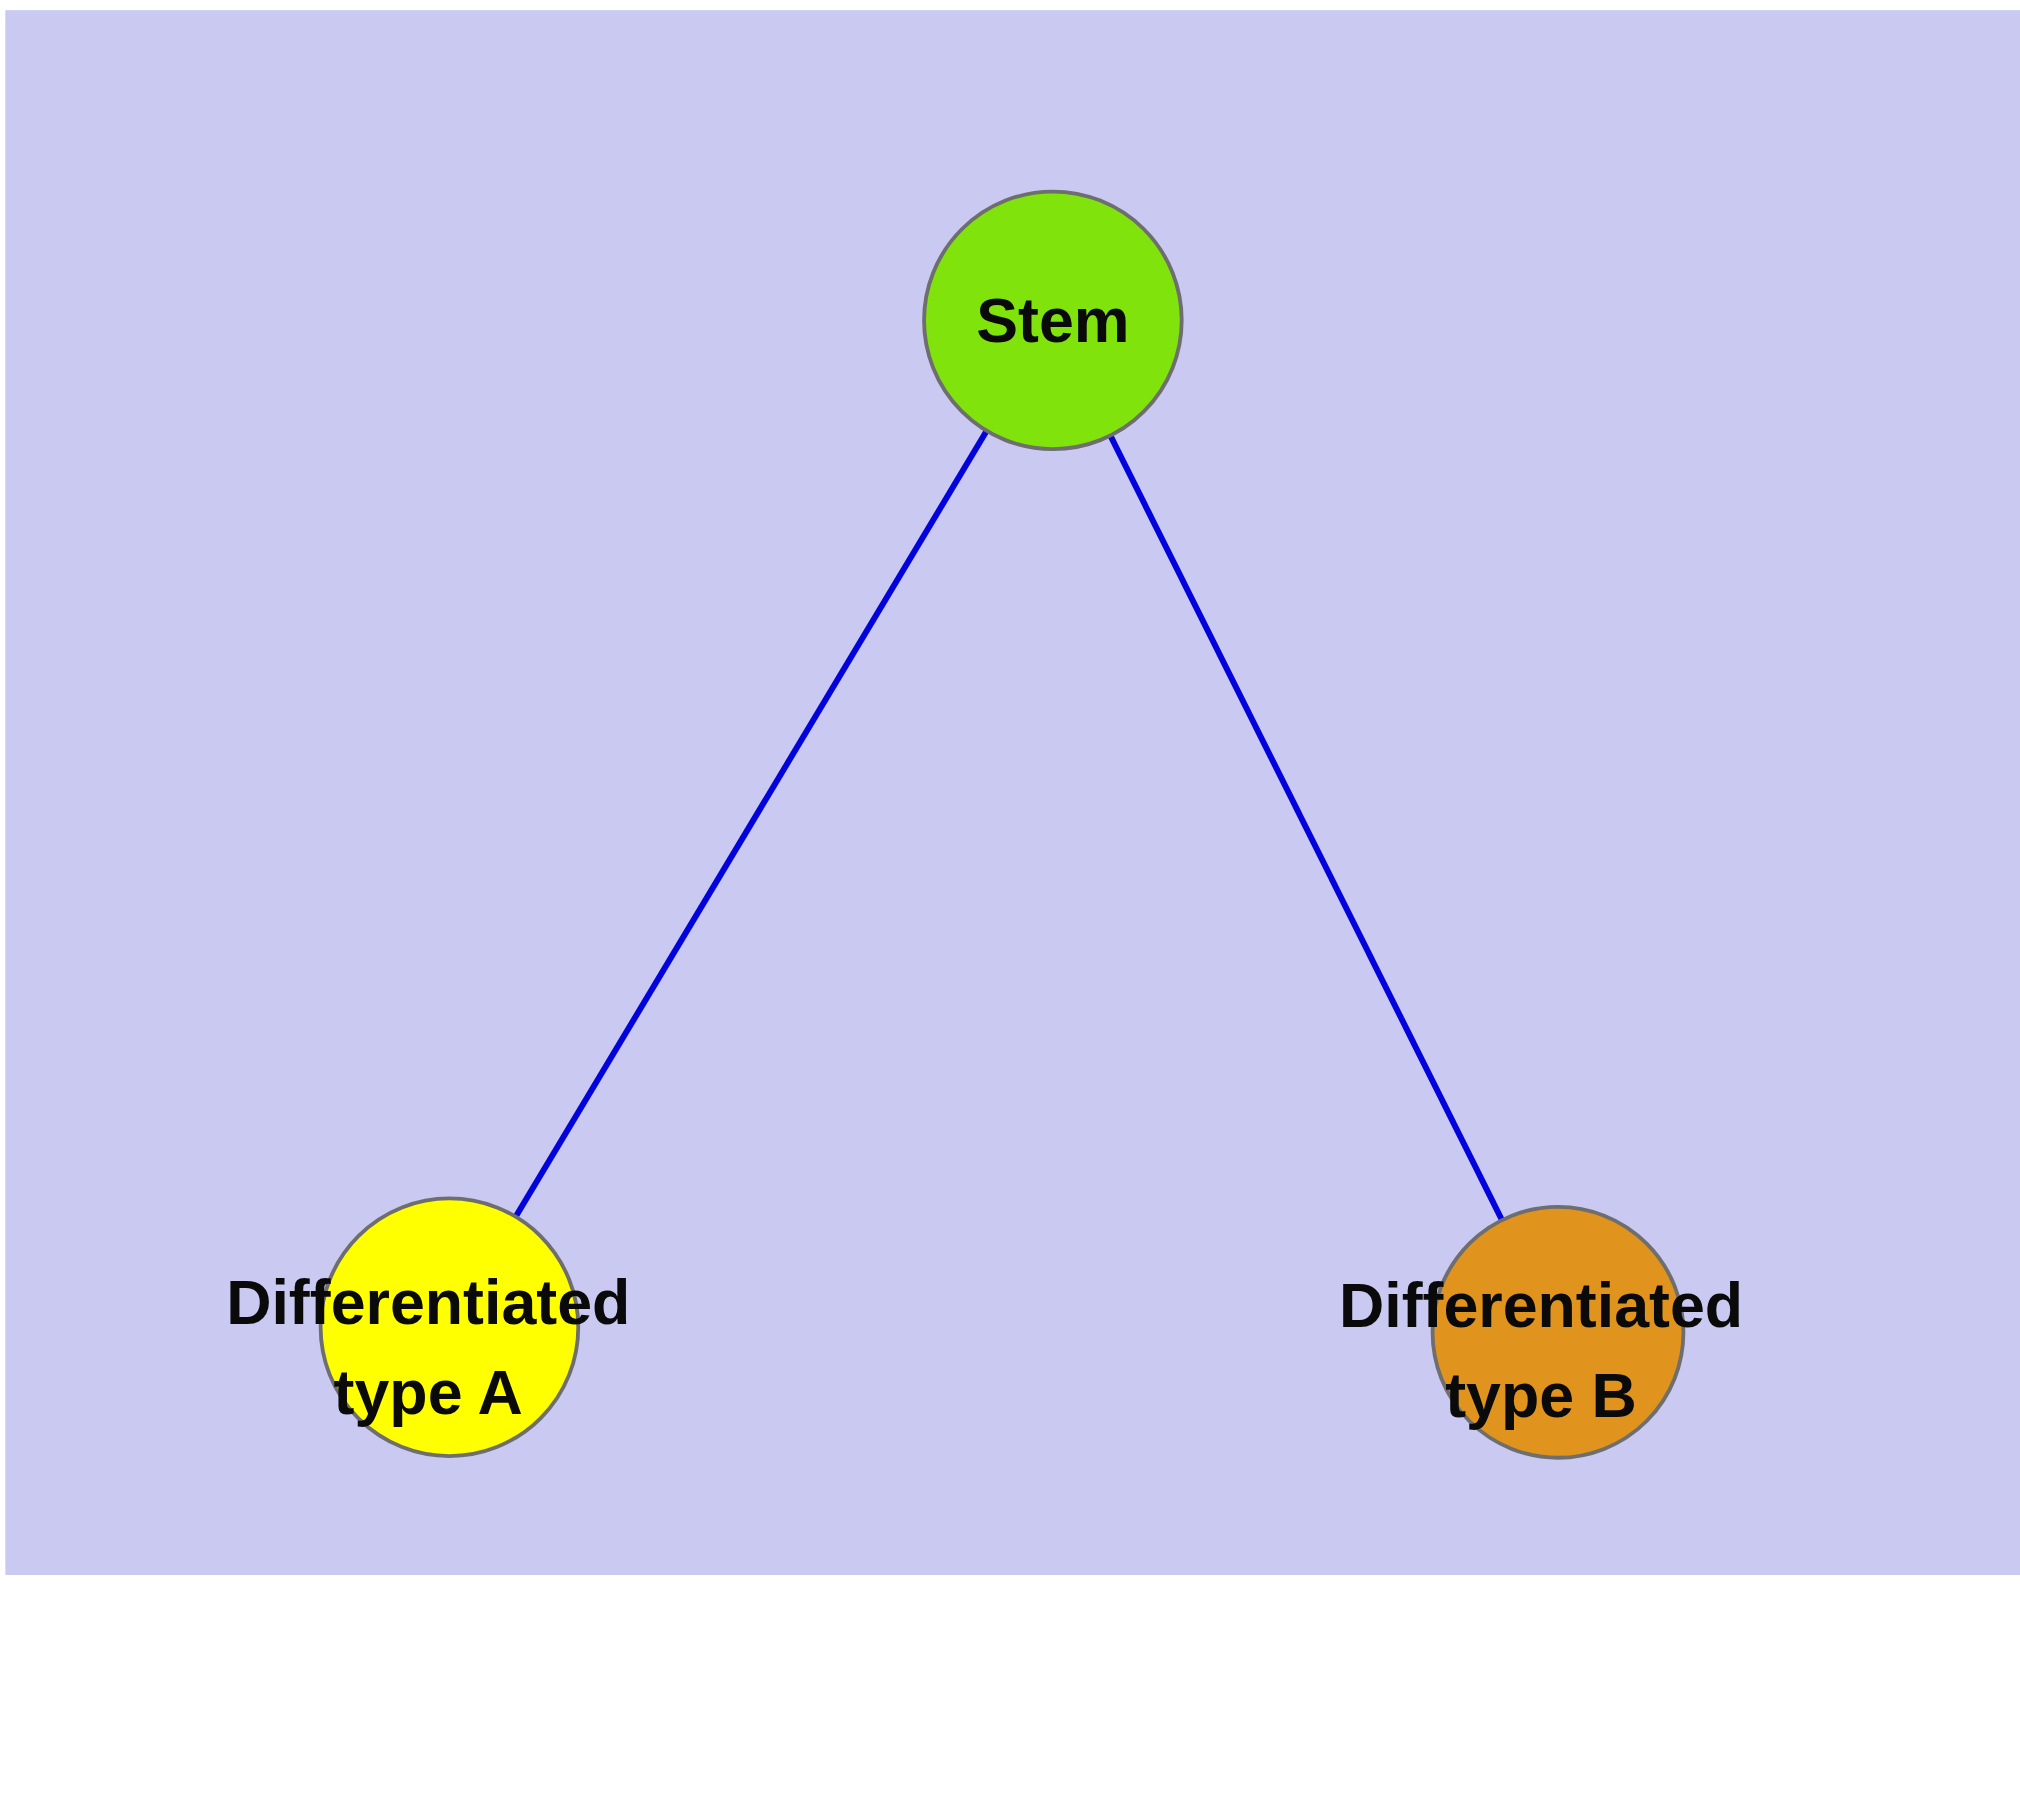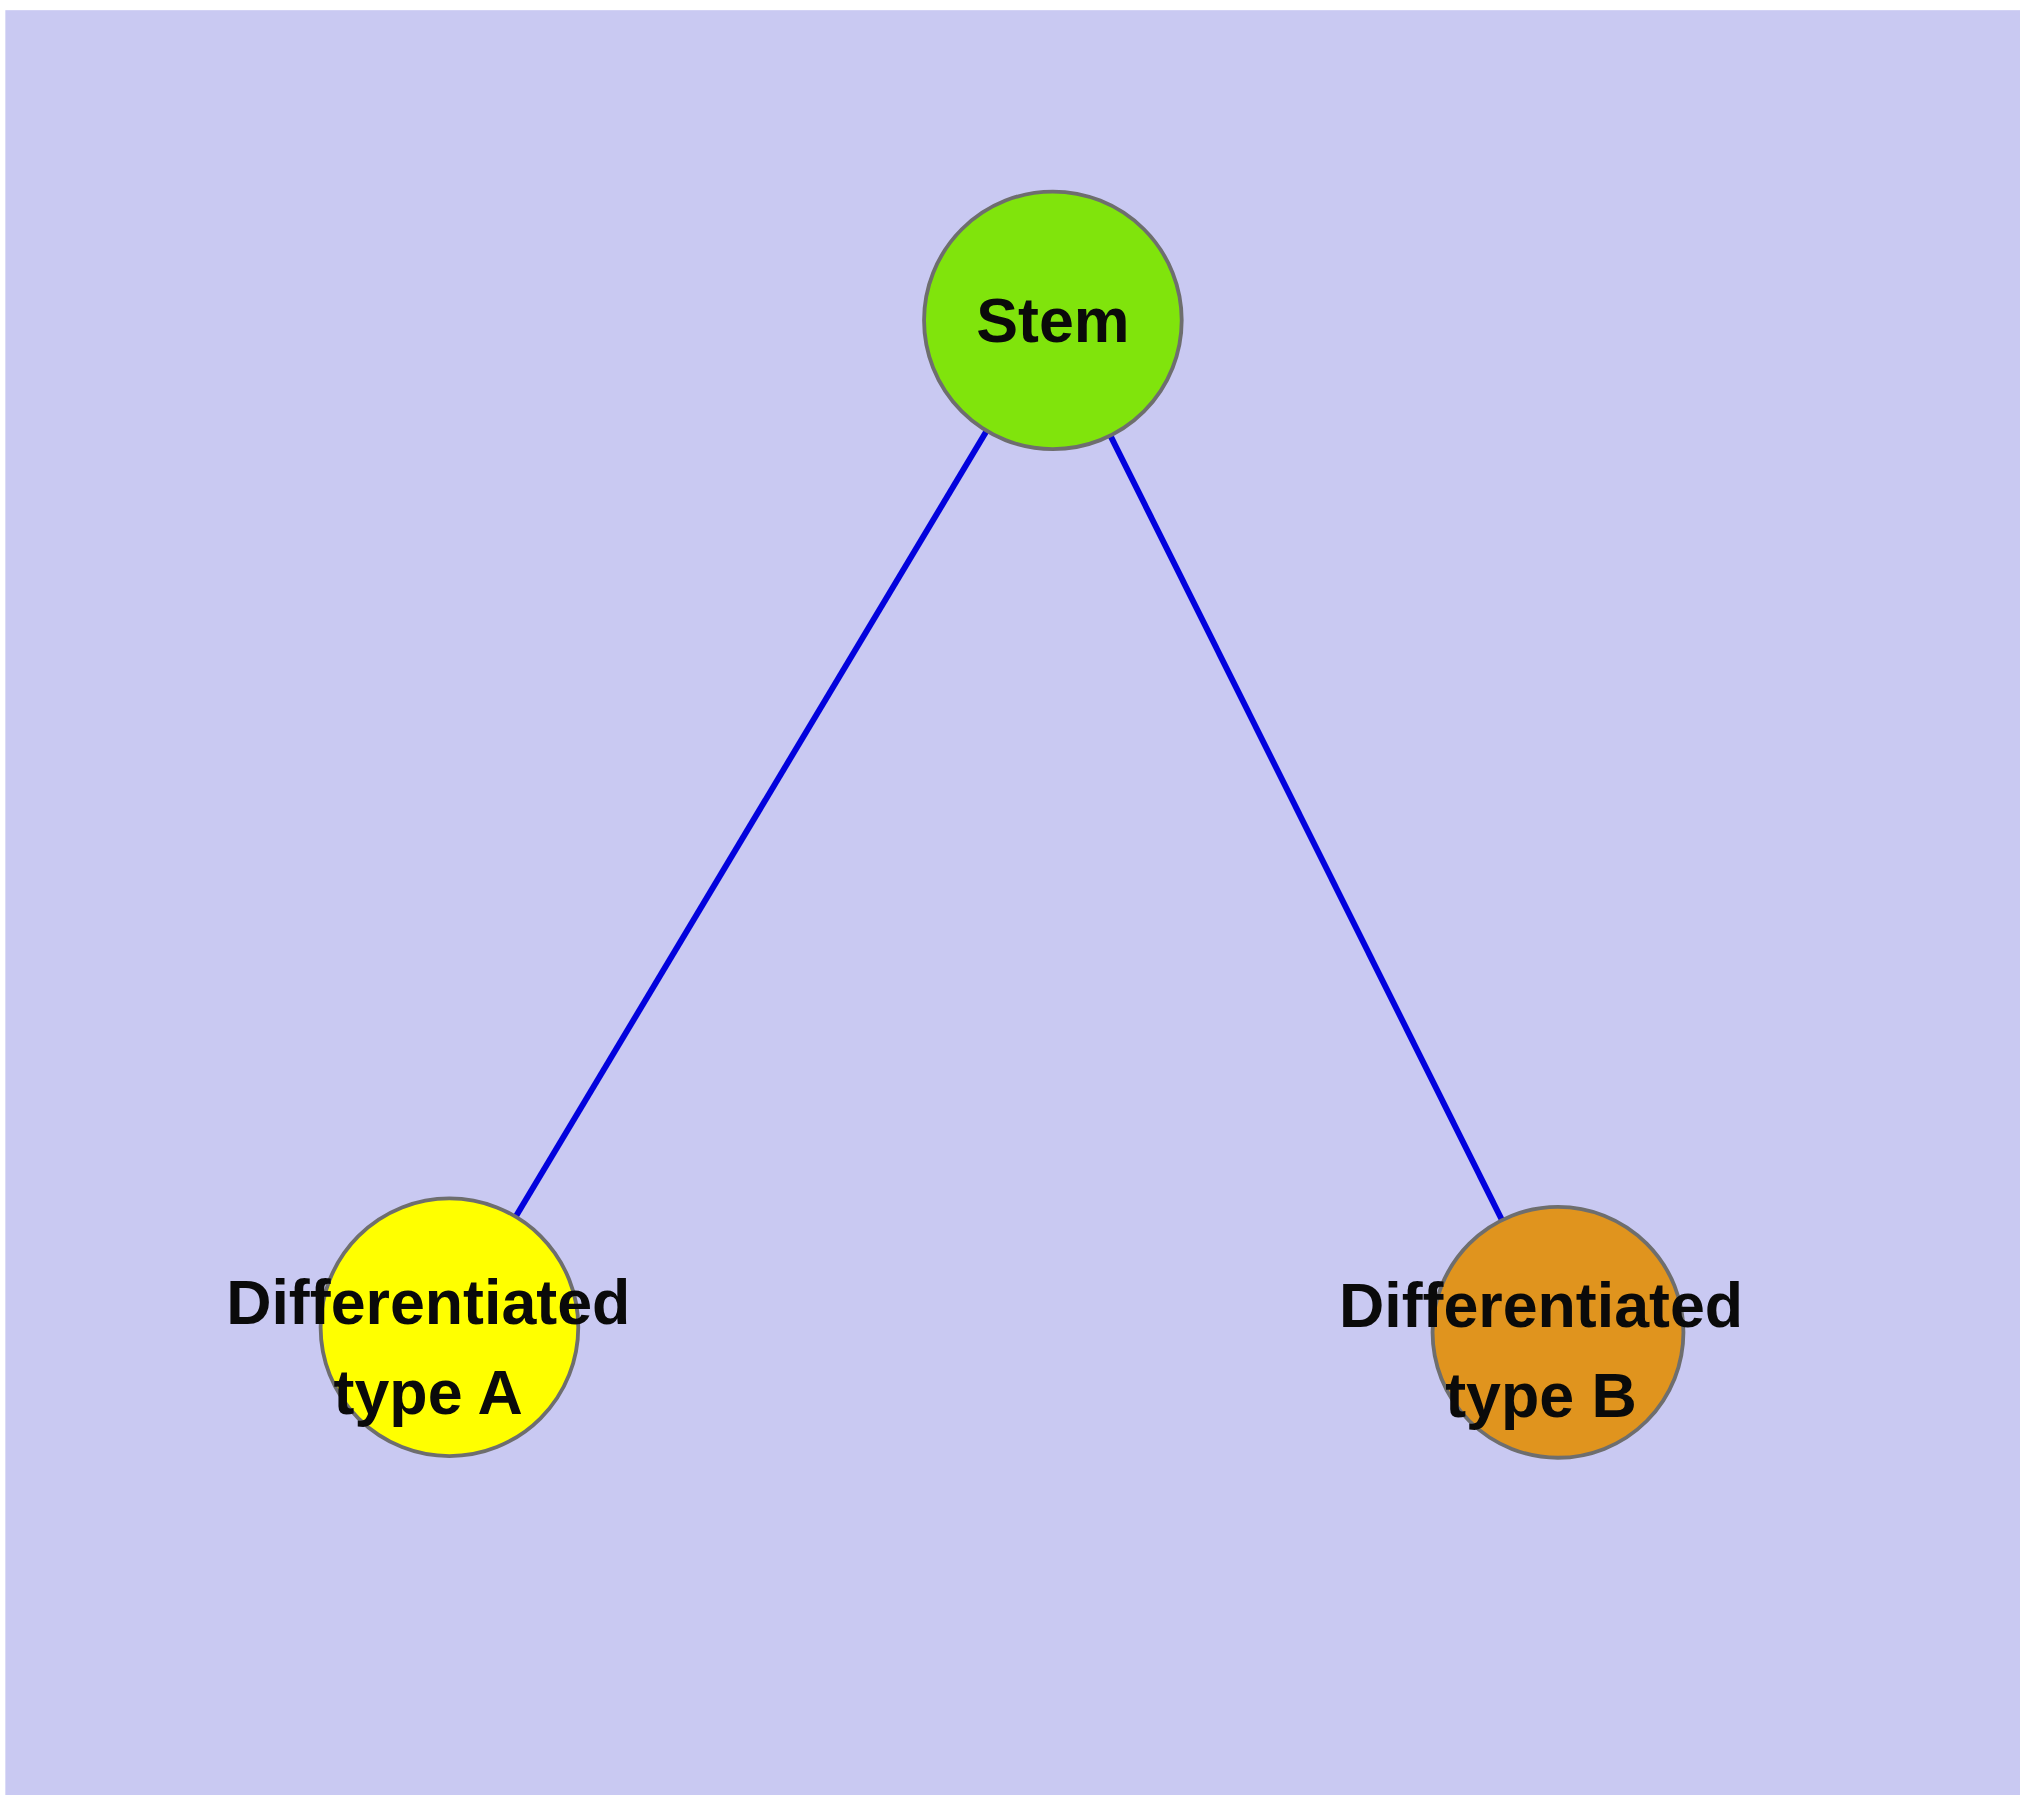--- a/index.html
+++ b/index.html
@@ -3,21 +3,21 @@
 <meta charset="utf-8">
 <style>
   html, body {
     margin: 0;
     padding: 0;
     background: #ffffff;
   }
   #stage {
     position: relative;
     width: 2021px;
-    height: 1795px;
+    height: 1575px;
     overflow: hidden;
     font-family: "Liberation Sans", sans-serif;
   }
   #diagram-svg {
     position: absolute;
     left: 0;
     top: 0;
     width: 2021px;
     height: 1812px;
     display: block;

